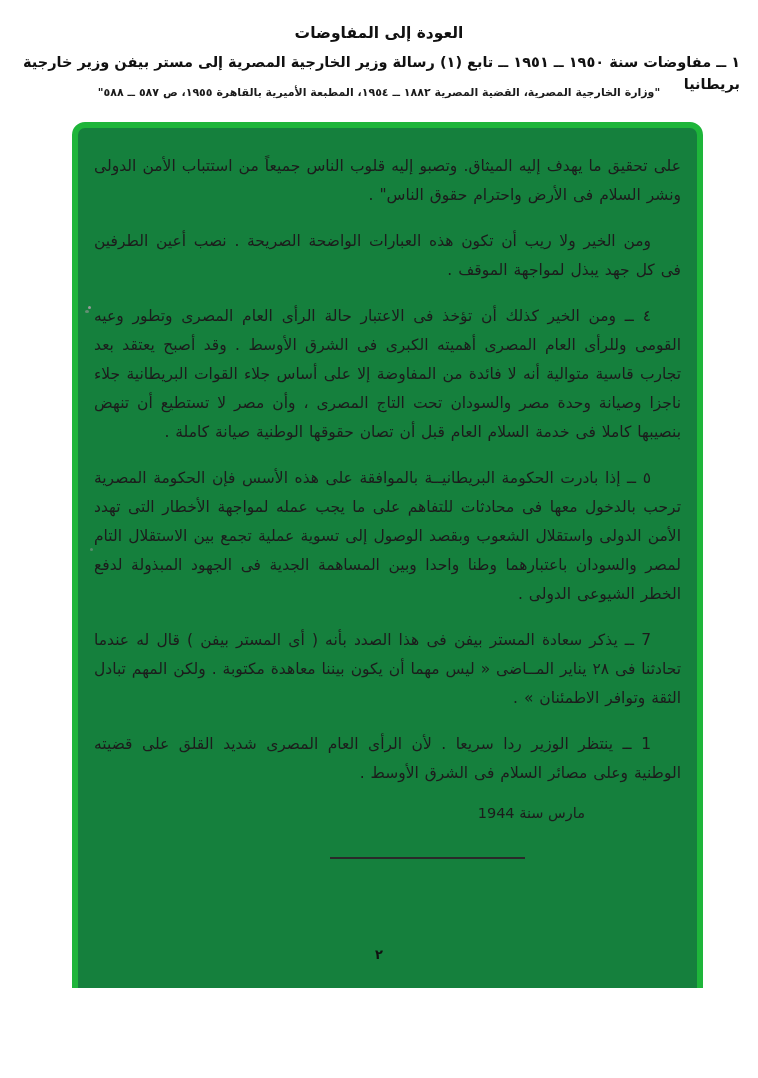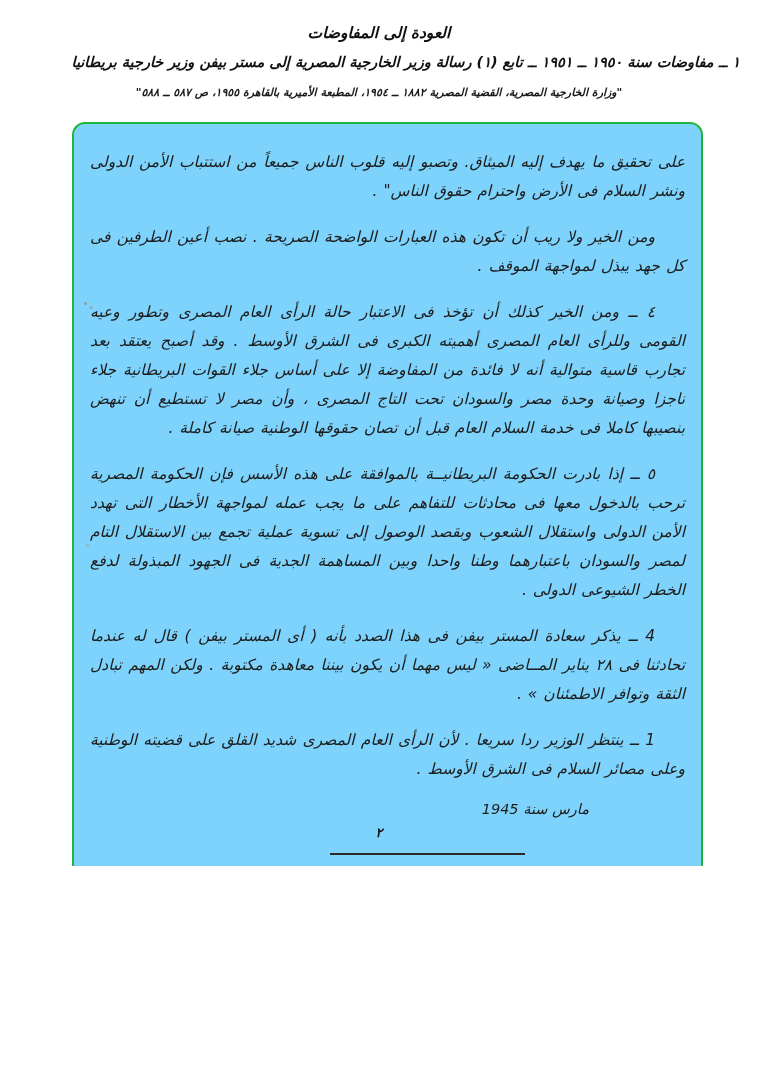--- a/index.html
+++ b/index.html
@@ -4,25 +4,24 @@
 <style>
   * { margin: 0; padding: 0; box-sizing: border-box; }
   html, body { background: #ffffff; }
   body {
     font-family: "DejaVu Sans", sans-serif;
     direction: rtl;
   }
   .page {
     position: relative;
     width: 758px;
-    height: 866px;
+    height: 988px;
     background: #ffffff;
     overflow: hidden;
     color: #1b1b1b;
-    font-style: italic;
   }
   .header { position: absolute; top: 0; left: 0; right: 0; }
   .doc-title {
     position: absolute;
     top: 24px; left: 0; right: 0;
     text-align: center;
     font-weight: bold;
     font-size: 15.5px;
     letter-spacing: 0.2px;
     color: #111;
@@ -43,23 +42,23 @@
     font-weight: bold;
     font-size: 11px;
     color: #1a1a1a;
   }
   .green-box {
     position: absolute;
     left: 72px;
     top: 122px;
     width: 631px;
     height: 890px;
-    border: 2px solid #1d4ed8;
+    border: 6px solid #1d4ed8;
     border-radius: 13px;
-    background: #7dd3fc;
+    background: #15803d;
   }
   .box-inner {
     position: absolute;
     top: 24px; right: 16px; left: 16px;
   }
   .para {
     font-size: 15.5px;
     line-height: 29px;
     text-align: justify;
     color: #1c1c1c;
@@ -110,23 +109,23 @@
     <div class="doc-heading">١ ــ مفاوضات سنة ١٩٥٠ ــ ١٩٥١ ــ تابع (١) رسالة وزير الخارجية المصرية إلى مستر بيفن وزير خارجية بريطانيا</div>
     <div class="doc-source">"وزارة الخارجية المصرية، القضية المصرية ١٨٨٢ ــ ١٩٥٤، المطبعة الأميرية بالقاهرة ١٩٥٥، ص ٥٨٧ ــ ٥٨٨"</div>
   </div>
 
   <div class="green-box" style="border-color: rgb(30, 181, 58);">
     <div class="box-inner">
       <p class="para cont">على تحقيق ما يهدف إليه الميثاق. وتصبو إليه قلوب الناس جميعاً من استتباب الأمن الدولى ونشر السلام فى الأرض واحترام حقوق الناس" .</p>
       <p class="para">ومن الخير ولا ريب أن تكون هذه العبارات الواضحة الصريحة . نصب أعين الطرفين فى كل جهد يبذل لمواجهة الموقف .</p>
       <p class="para">٤ ــ ومن الخير كذلك أن تؤخذ فى الاعتبار حالة الرأى العام المصرى وتطور وعيه القومى وللرأى العام المصرى أهميته الكبرى فى الشرق الأوسط . وقد أصبح يعتقد بعد تجارب قاسية متوالية أنه لا فائدة من المفاوضة إلا على أساس جلاء القوات البريطانية جلاء ناجزا وصيانة وحدة مصر والسودان تحت التاج المصرى ، وأن مصر لا تستطيع أن تنهض بنصيبها كاملا فى خدمة السلام العام قبل أن تصان حقوقها الوطنية صيانة كاملة .</p>
       <p class="para">٥ ــ إذا بادرت الحكومة البريطانيــة بالموافقة على هذه الأسس فإن الحكومة المصرية ترحب بالدخول معها فى محادثات للتفاهم على ما يجب عمله لمواجهة الأخطار التى تهدد الأمن الدولى واستقلال الشعوب وبقصد الوصول إلى تسوية عملية تجمع بين الاستقلال التام لمصر والسودان باعتبارهما وطنا واحدا وبين المساهمة الجدية فى الجهود المبذولة لدفع الخطر الشيوعى الدولى .</p>
-      <p class="para">4 ــ يذكر سعادة المستر بيفن فى هذا الصدد بأنه ( أى المستر بيفن ) قال له عندما تحادثنا فى ٢٨ يناير المــاضى « ليس مهما أن يكون بيننا معاهدة مكتوبة . ولكن المهم تبادل الثقة وتوافر الاطمئنان » .</p>
+      <p class="para">7 ــ يذكر سعادة المستر بيفن فى هذا الصدد بأنه ( أى المستر بيفن ) قال له عندما تحادثنا فى ٢٨ يناير المــاضى « ليس مهما أن يكون بيننا معاهدة مكتوبة . ولكن المهم تبادل الثقة وتوافر الاطمئنان » .</p>
       <p class="para">1 ــ ينتظر الوزير ردا سريعا . لأن الرأى العام المصرى شديد القلق على قضيته الوطنية وعلى مصائر السلام فى الشرق الأوسط .</p>
-      <div class="date-line">مارس سنة 1945</div>
+      <div class="date-line">مارس سنة 1944</div>
       <div class="end-rule"></div>
     </div>
     <div class="artifact a1"></div>
     <div class="artifact a2"></div>
     <div class="artifact a3"></div>
   </div>
 
   <div class="page-number">٢</div>
 
 </div>

